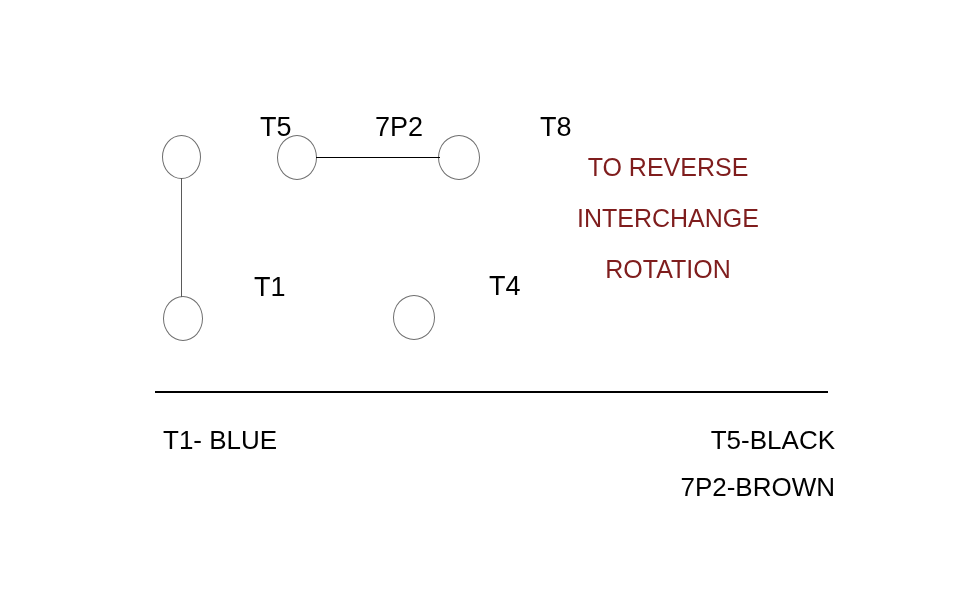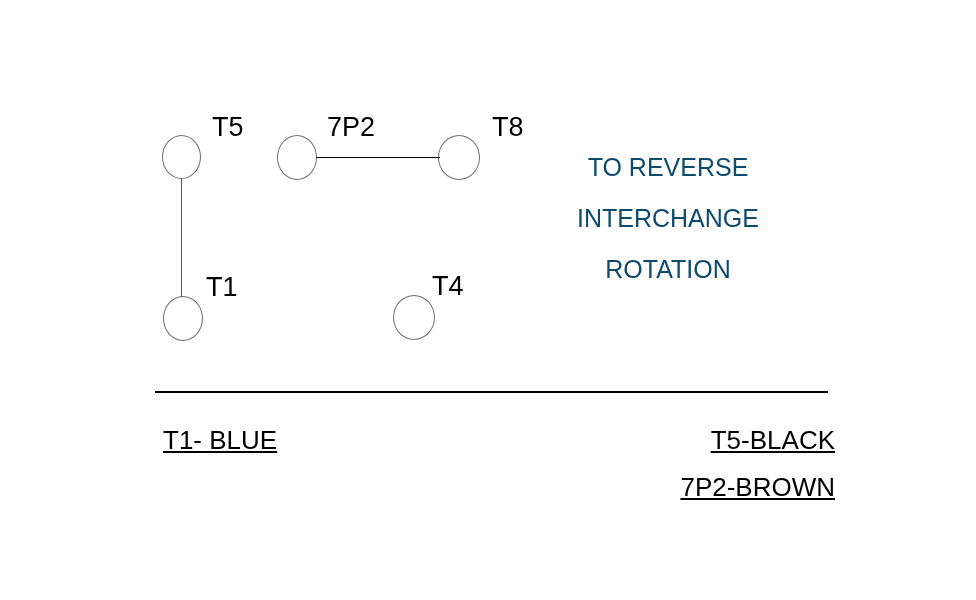--- a/index.html
+++ b/index.html
@@ -53,39 +53,40 @@
     background: #000000;
   }
 
   
   .terminal-label {
     position: absolute;
     font-size: 27px;
     line-height: 1;
     color: #000000;
     white-space: nowrap;
+    margin-left: 48px;
   }
   .label-t5  { left: 212px; top: 114px; }
   .label-7p2 { left: 327px; top: 114px; }
   .label-t8  { left: 492px; top: 114px; }
   .label-t1  { left: 206px; top: 274px; }
-  .label-t4  { left: 432px; top: 273px; }
+  .label-t4  { left: 441px; top: 273px; }
 
   
   .note-block {
     position: absolute;
     left: 528px;
     top: 142px;
     width: 280px;
     text-align: center;
   }
   .note-line {
     font-size: 25px;
     line-height: 51px;
-    color: #0c4a6e;
+    color: #7f1d1d;
     white-space: nowrap;
   }
 
   
   .divider {
     position: absolute;
     left: 155px;
     top: 391px;
     width: 673px;
     height: 2px;
@@ -99,21 +100,20 @@
     top: 415px;
     width: 680px;
     height: 110px;
   }
   .legend-item {
     position: absolute;
     font-size: 26px;
     line-height: 1;
     color: #000000;
     white-space: nowrap;
-    text-decoration: underline;
   }
   .legend-t1-blue    { left: 8px;   top: 12px; }
   .legend-t8-red     { left: 8px;   top: 59px; }
   .legend-t4-yellow  { left: 245px; top: 12px; }
   .legend-t5-black   { right: 0px;  top: 12px; }
   .legend-7p2-brown  { right: 0px;  top: 59px; text-align: right; }
 </style>
 </head>
 <body>
 

